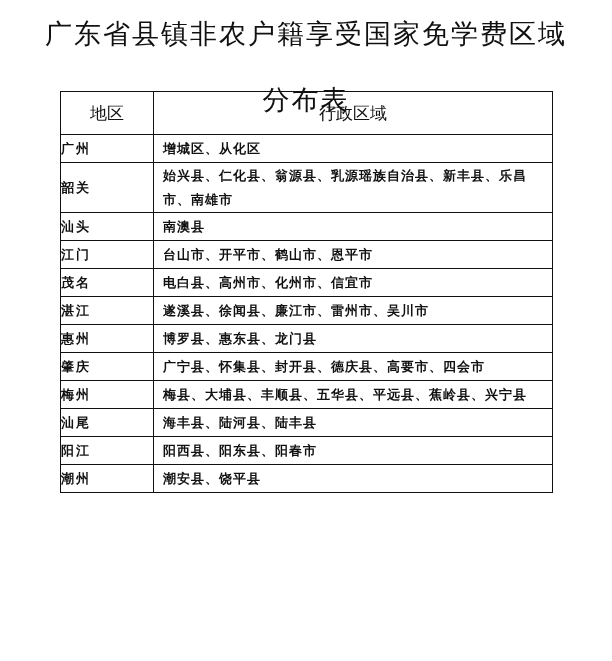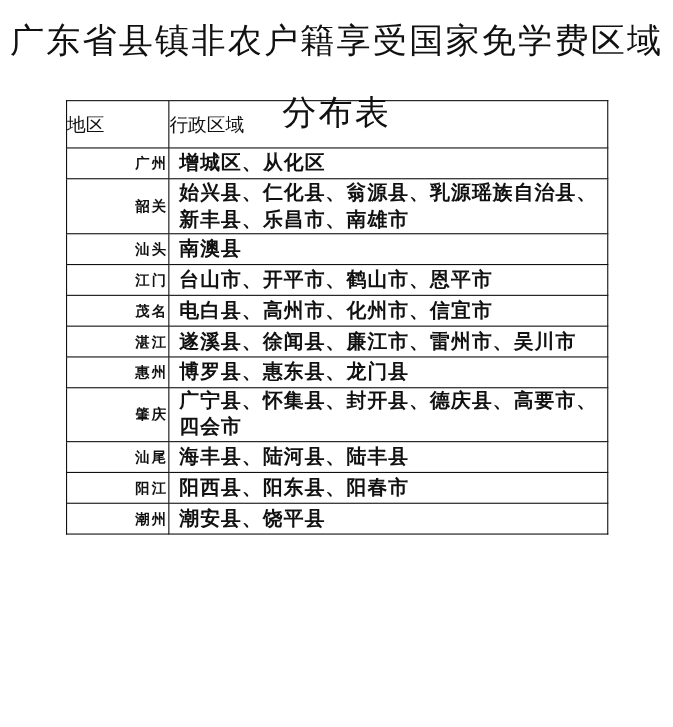--- a/index.html
+++ b/index.html
@@ -13,21 +13,21 @@
     position: relative;
     font-family: "DejaVu Serif", "Liberation Serif", serif;
     color: #111111;
     overflow: hidden;
   }
   .title {
     position: absolute;
     left: 0;
     width: 612px;
     text-align: center;
-    font-size: 31px;
+    font-size: 27px;
     letter-spacing: 2px;
     font-weight: normal;
     color: #111;
     margin: 0;
   }
   .title-line1 { top: 16px; }
   .title-line2 { top: 56px; margin-top: 26px; }
   table.regions {
     position: absolute;
     left: 60px;
@@ -42,30 +42,30 @@
     font-weight: bold;
     font-family: "DejaVu Sans", "Liberation Sans", sans-serif;
   }
   col.c-area { width: 93px; }
   col.c-admin { width: 399px; }
   th {
     height: 42px;
     font-size: 17px;
     font-weight: normal !important;
     font-family: "DejaVu Serif", "Liberation Serif", serif !important;
-    text-align: left;
+    text-align: center;
   }
   td.area {
-    text-align: right;
+    text-align: left;
     font-size: 13px;
     letter-spacing: 2px;
   }
   td.admin {
     text-align: left;
-    font-size: 18px;
+    font-size: 13px;
     line-height: 24px;
     padding-left: 9px !important;
     padding-right: 4px !important;
     letter-spacing: 1px;
   }
   tr.single td { height: 27px; }
   tr.double td { height: 49px; }
   tr.double-tall td { height: 51px; }
 </style>
 </head>
@@ -112,20 +112,24 @@
     </tr>
     <tr class="single">
       <td class="area">惠州</td>
       <td class="admin">博罗县、惠东县、龙门县</td>
     </tr>
     <tr class="single">
       <td class="area">肇庆</td>
       <td class="admin">广宁县、怀集县、封开县、德庆县、高要市、四会市</td>
     </tr>
     <tr class="single">
+      <td class="area">梅州</td>
+      <td class="admin">梅县、大埔县、丰顺县、五华县、平远县、蕉岭县、兴宁县</td>
+    </tr>
+    <tr class="single">
       <td class="area">汕尾</td>
       <td class="admin">海丰县、陆河县、陆丰县</td>
     </tr>
     <tr class="single">
       <td class="area">阳江</td>
       <td class="admin">阳西县、阳东县、阳春市</td>
     </tr>
     <tr class="single">
       <td class="area">潮州</td>
       <td class="admin">潮安县、饶平县</td>

